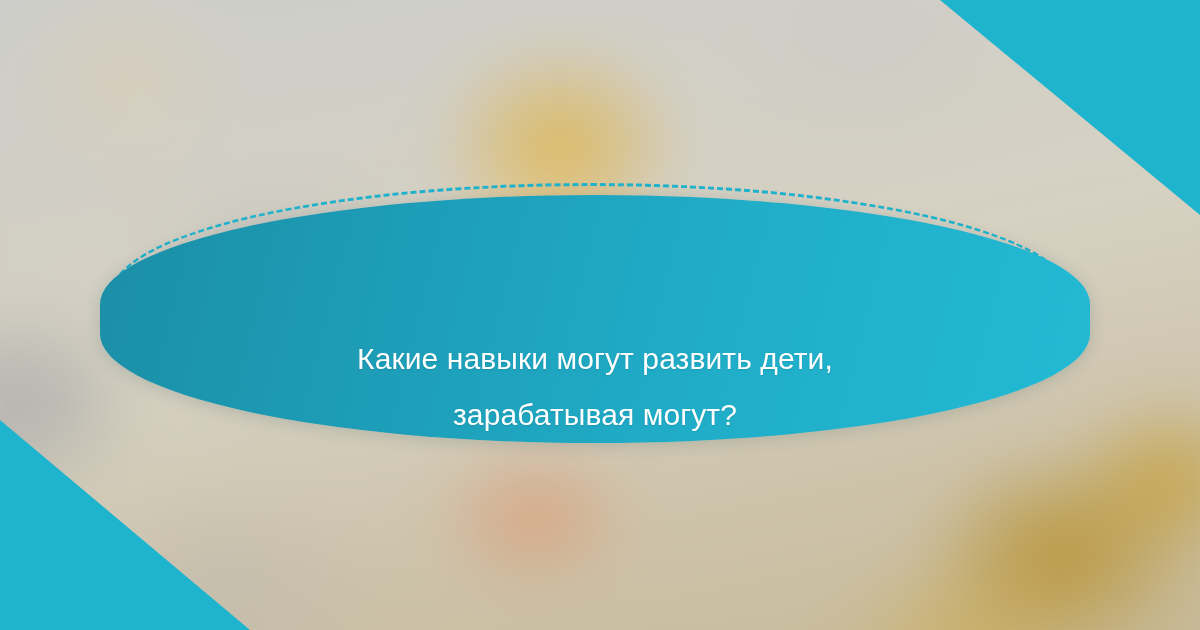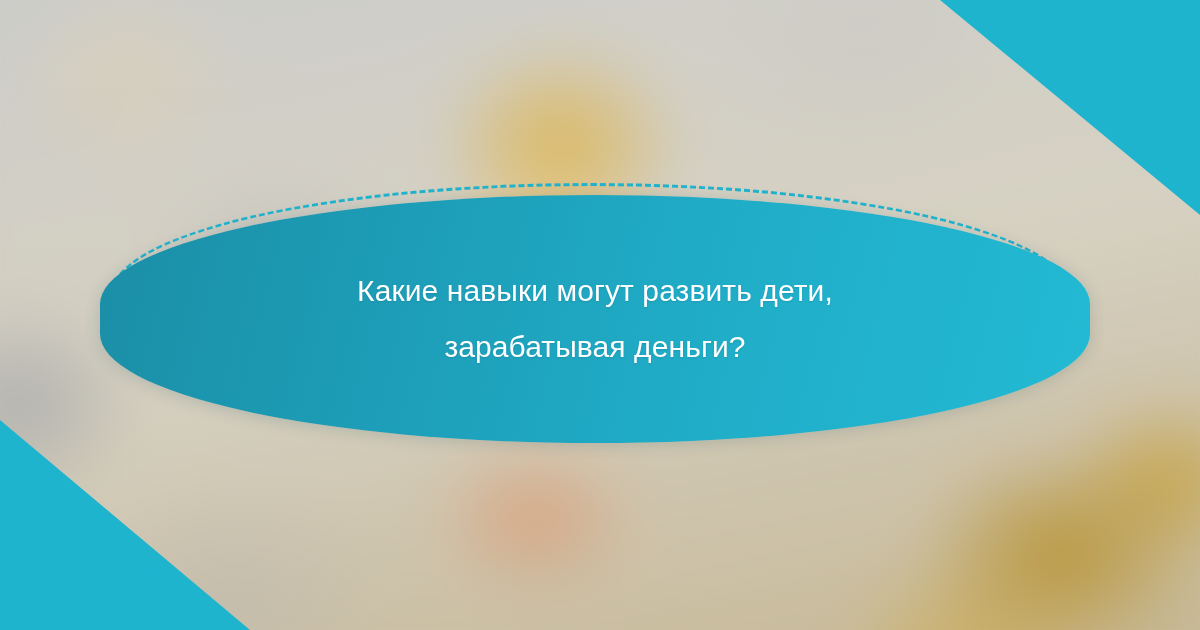--- a/index.html
+++ b/index.html
@@ -102,21 +102,21 @@
     position: absolute;
     left: 100px;
     top: 195px;
     width: 990px;
     height: 248px;
     border-radius: 50% / 44%;
     background: linear-gradient(104deg, #1b8ea6 0%, #1d9cb6 28%, #20adc8 62%, #23bad4 100%);
     display: flex;
     flex-direction: column;
     align-items: center;
-    justify-content: center;
+    justify-content: flex-end;
     box-shadow: 0 2px 16px rgba(20,80,95,0.18);
   }
   .badge-text {
     color: #ffffff;
     font-size: 30px;
     line-height: 56px;
     font-weight: 400;
     letter-spacing: 0.1px;
     text-align: center;
     white-space: nowrap;
@@ -159,16 +159,16 @@
       <span class="dot" style="background: rgb(31, 180, 206);"></span>
       <span class="dot" style="background: rgb(31, 180, 206);"></span>
       <span class="dot" style="background: rgb(31, 180, 206);"></span>
       <span class="dot" style="background: rgb(31, 180, 206);"></span>
     </div>
 
   <div class="dash-outline" style="border-color: rgb(31, 180, 206);"></div>
 
   <div class="badge" style="background: linear-gradient(104deg, rgb(27, 142, 166) 0%, rgb(29, 156, 182) 28%, rgb(32, 173, 200) 62%, rgb(35, 186, 212) 100%);">
     <div class="badge-text" style="color: rgb(255, 255, 255);">Какие навыки могут развить дети,</div>
-    <div class="badge-text" style="color: rgb(255, 255, 255);">зарабатывая деньги?</div>
+    <div class="badge-text" style="color: rgb(255, 255, 255);">зарабатывая могут?</div>
   </div>
 
 </div>
 
 </body></html>

